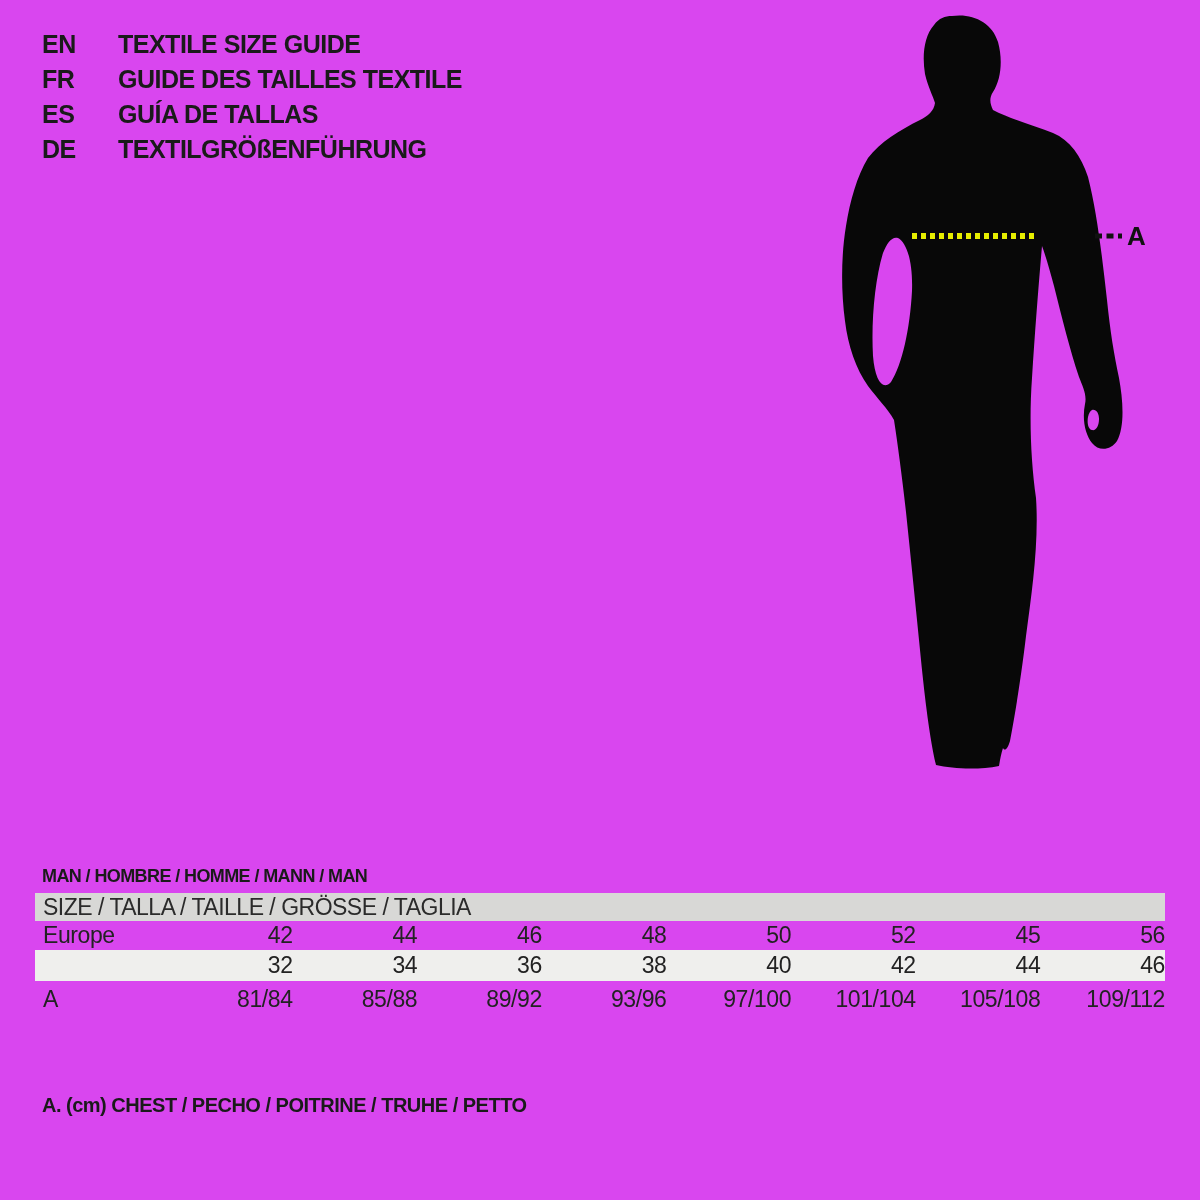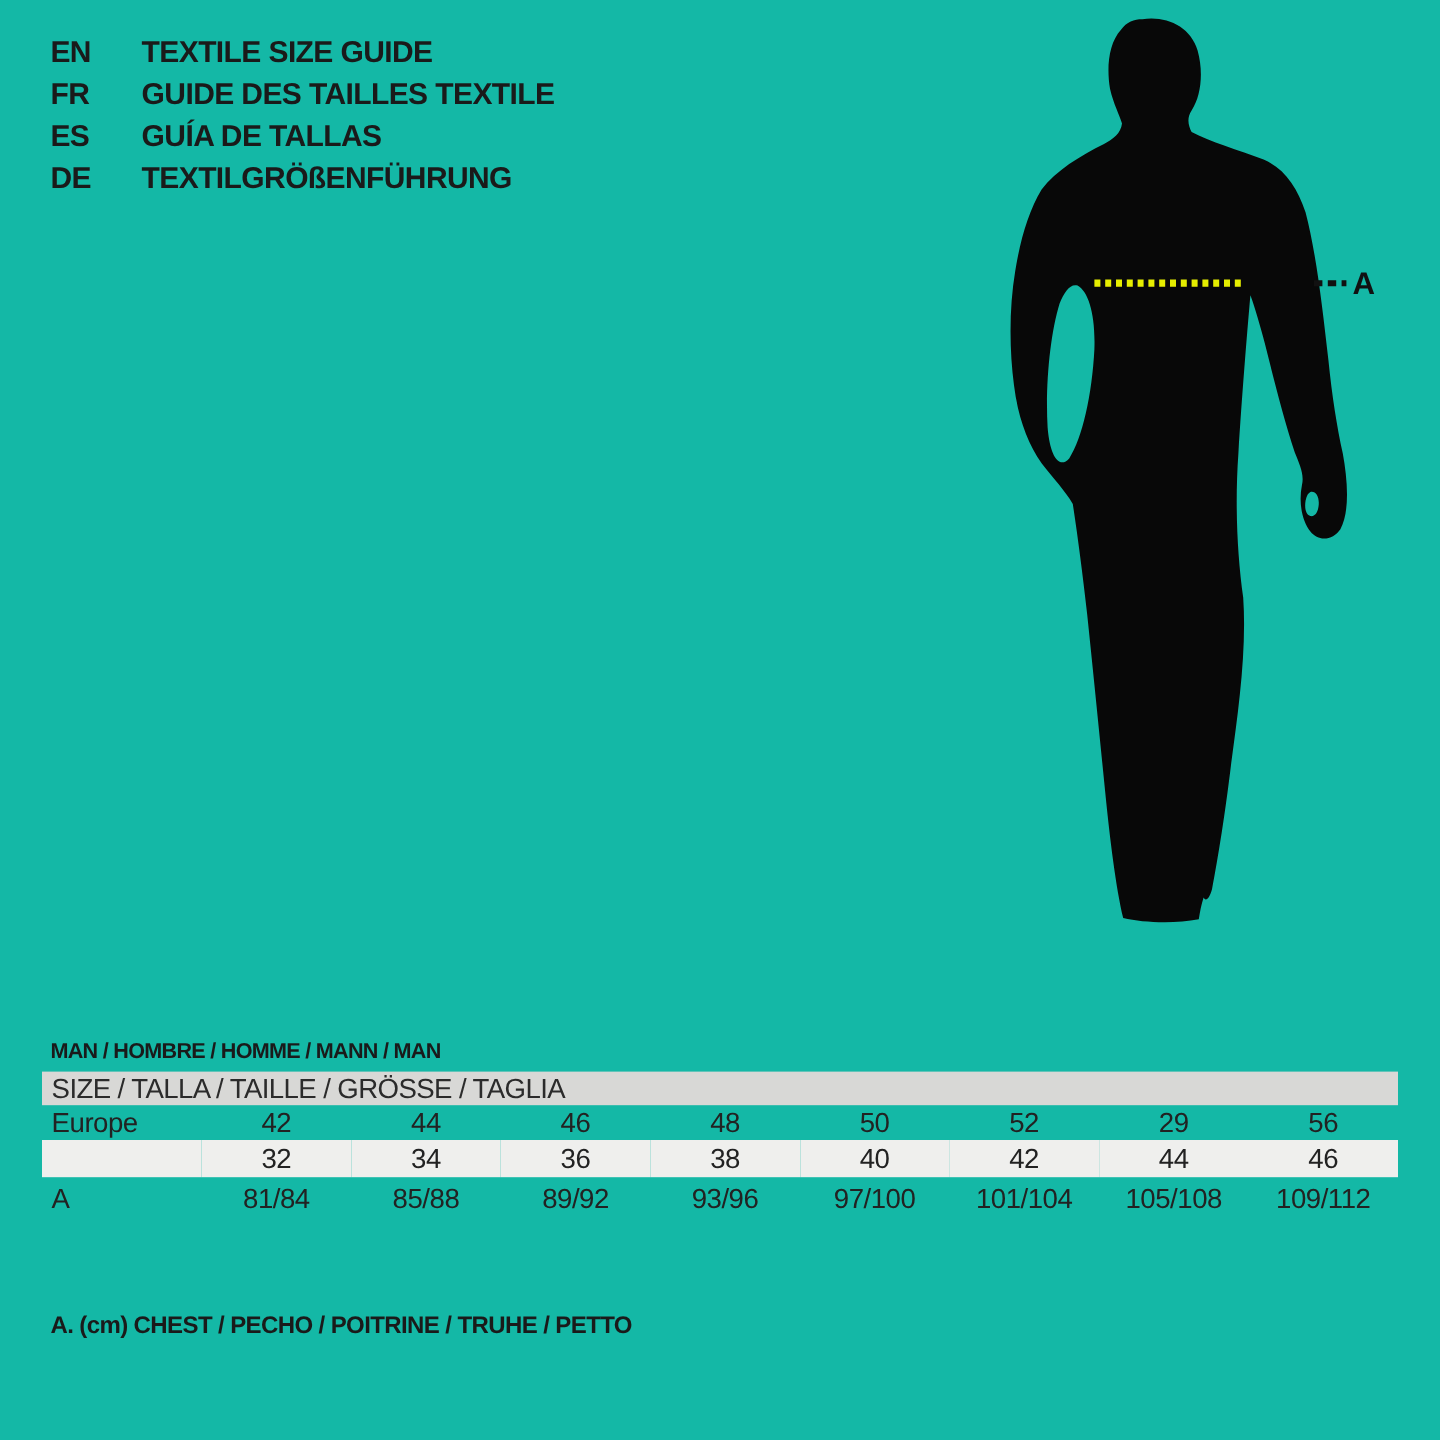--- a/index.html
+++ b/index.html
@@ -1,21 +1,21 @@
 <!DOCTYPE html>
 <html><head>
 <meta charset="utf-8">
 <style>
   * { margin:0; padding:0; box-sizing:border-box; }
   html,body { background:#ffffff; }
   body {
     width:1200px; height:1200px; position:relative; overflow:hidden;
     font-family:"Liberation Sans", sans-serif; color:#1a1a1a;
   }
-  .canvas { position:absolute; inset:0; background:#14b8a6; }
+  .canvas { position:absolute; inset:0; background:#d946ef; }
 
   
   .lang-list { position:absolute; left:42px; top:27px; }
   .lang-row { display:flex; align-items:center; height:35px;
     font-size:25px; font-weight:bold; letter-spacing:-0.5px; white-space:nowrap; }
   .lang-code { width:76px; flex:0 0 76px; }
 
   
   .categories { position:absolute; left:40px; top:218px;
     font-size:26px; font-weight:bold; line-height:34px; letter-spacing:-0.6px; white-space:nowrap; }
@@ -26,21 +26,21 @@
   
   .section-title { position:absolute; left:42px; top:842px;
     font-size:18px; font-weight:bold; letter-spacing:-0.6px; white-space:nowrap;margin-top:24px; }
 
   
   .table-wrap { position:absolute; left:35px; top:893px; width:1130px; }
   .table-header { height:28px; line-height:28px; background:#d8d8d6;
     font-size:23px; letter-spacing:-0.5px; padding-left:8px; color:#2b2b2b; white-space:nowrap; }
   table.size-table { width:100%; border-collapse:collapse; table-layout:fixed;
     font-size:23px; letter-spacing:-0.4px; color:#222222; }
-  table.size-table td { text-align:center; vertical-align:middle; }
+  table.size-table td { text-align:right; vertical-align:middle; }
   table.size-table td.lbl { text-align:left; padding-left:8px; width:133px; }
   tr.r0 td { height:29px; }
   tr.r1 td { height:30px; }
   tr.r2 td { height:31px; }
   tr.r3 td { height:37px; }
   tr.shaded { background:#efefed; }
 
   
   .footnote { position:absolute; left:42px; top:1094px;
     font-size:20px; font-weight:bold; letter-spacing:-0.5px; white-space:nowrap; }
@@ -128,21 +128,21 @@
     <table class="size-table">
       <tbody>
         <tr class="r0">
           <td class="lbl">Europe</td>
           <td>42</td>
           <td>44</td>
           <td>46</td>
           <td>48</td>
           <td>50</td>
           <td>52</td>
-          <td>29</td>
+          <td>45</td>
           <td>56</td>
         </tr>
         <tr class="r2 shaded">
           <td class="lbl"></td>
           <td>32</td>
           <td>34</td>
           <td>36</td>
           <td>38</td>
           <td>40</td>
           <td>42</td>

